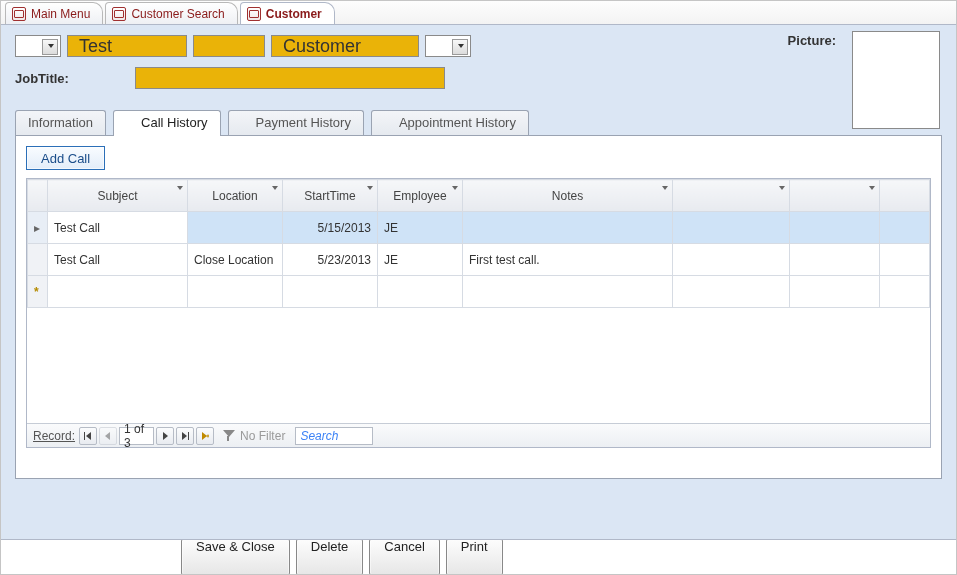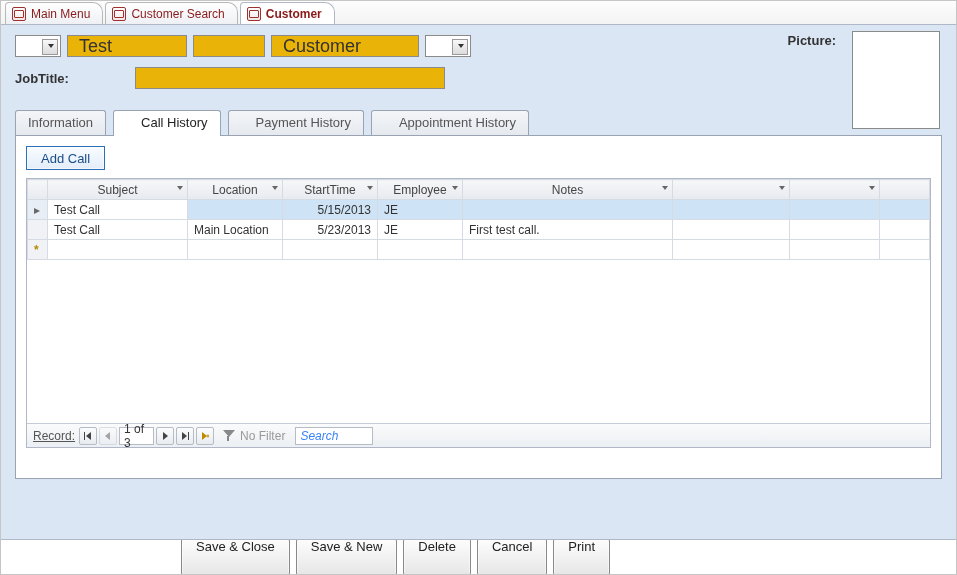--- a/index.html
+++ b/index.html
@@ -31,21 +31,21 @@
   
   .inner-tabs { display:flex; margin-top:20px; align-items:flex-end;}
   .inner-tab { height:26px; padding:4px 12px; border:1px solid #9aa3b2; border-bottom:none; background:linear-gradient(#f3f5f8,#e5e9ef); font-size:13px; color:#555; border-top-left-radius:3px; border-top-right-radius:3px; margin-right:8px; cursor:pointer; position:relative; top:1px;text-align:right;}
   .inner-tab + .inner-tab { margin-left:-1px;padding-left:27px;}
   .inner-tab.active { background:#fff; color:#222; border-color:#9aa3b2; z-index:3;}
   .inner-panel { border:1px solid #9aa3b2; background:#fff; height:calc(100% - 160px); position:relative; padding:10px 10px 26px 10px;}
   .add-call-btn { display:inline-flex; align-items:center; justify-content:center; height:24px; padding:0 14px; border:1px solid #2b6fb8; border-radius:0; background:linear-gradient(#f9fcff,#e3edf9); color:#1a4d8a; font-size:13px; cursor:pointer; box-shadow:inset 0 0 0 1px rgba(255,255,255,.6);}
   
   .grid-wrap { border:1px solid #b0b8c8; margin-top:8px; height:calc(100% - 36px); position:relative; overflow:hidden;}
   .grid { width:100%; border-collapse:collapse; table-layout:fixed;}
-  .grid th, .grid td { border:1px solid #d6dbe3; font-size:12px; padding:2px 6px; height:20px; overflow:hidden; white-space:nowrap; text-overflow:ellipsis;}
+  .grid th, .grid td { border:1px solid #d6dbe3; font-size:12px; padding:2px 6px; height:32px; overflow:hidden; white-space:nowrap; text-overflow:ellipsis;}
   .grid th { background:linear-gradient(#f6f7f9,#e7eaef); color:#444; font-weight:normal; position:relative; text-align:center;}
   .grid th .col-drop { position:absolute; right:4px; top:6px; width:0; height:0; border-left:3px solid transparent; border-right:3px solid transparent; border-top:4px solid #666;}
   .row-selector { width:20px; background:#f0f2f6; text-align:center;}
   .grid td.row-selector { background:#f0f2f6; color:#666;}
   .grid tbody tr.selected td { background:#cfe3f7;}
   .grid tbody tr.selected td.row-selector { background:#e8eef6;}
   .grid tbody tr.selected td:nth-child(2) { background:#fff;}
   .grid tbody tr.newrow td.row-selector { color:#b58b00; font-weight:bold;}
   .grid td { text-align:left;}
   .grid td.num { text-align:right;}
@@ -181,21 +181,21 @@
               <td class="num">5/15/2013</td>
               <td>JE</td>
               <td></td>
               <td></td>
                 <td></td>
                 <td></td>
             </tr>
             <tr>
               <td class="row-selector"></td>
               <td>Test Call</td>
-              <td>Main Location</td>
+              <td>Close Location</td>
               <td class="num">5/23/2013</td>
               <td>JE</td>
               <td>First test call.</td>
               <td></td>
                 <td></td>
                 <td></td>
             </tr>
             <tr class="newrow">
               <td class="row-selector">*</td>
               <td></td>
@@ -245,19 +245,18 @@
           <div class="search-box">
               <span>Search</span>
             </div>
         </div>
       </div>
     </div>
   </div>
 
   <div class="action-bar">
     <div class="action-btn"><span>Save &amp; Close</span></div>
-    <div class="action-btn"><span>Save &amp; New</span></div>
     <div class="action-btn"><span>Delete</span></div>
     <div class="action-btn"><span>Cancel</span></div>
     <div class="action-btn"><span>Print</span></div>
   </div>
 
 </div>
 
 </body></html>

